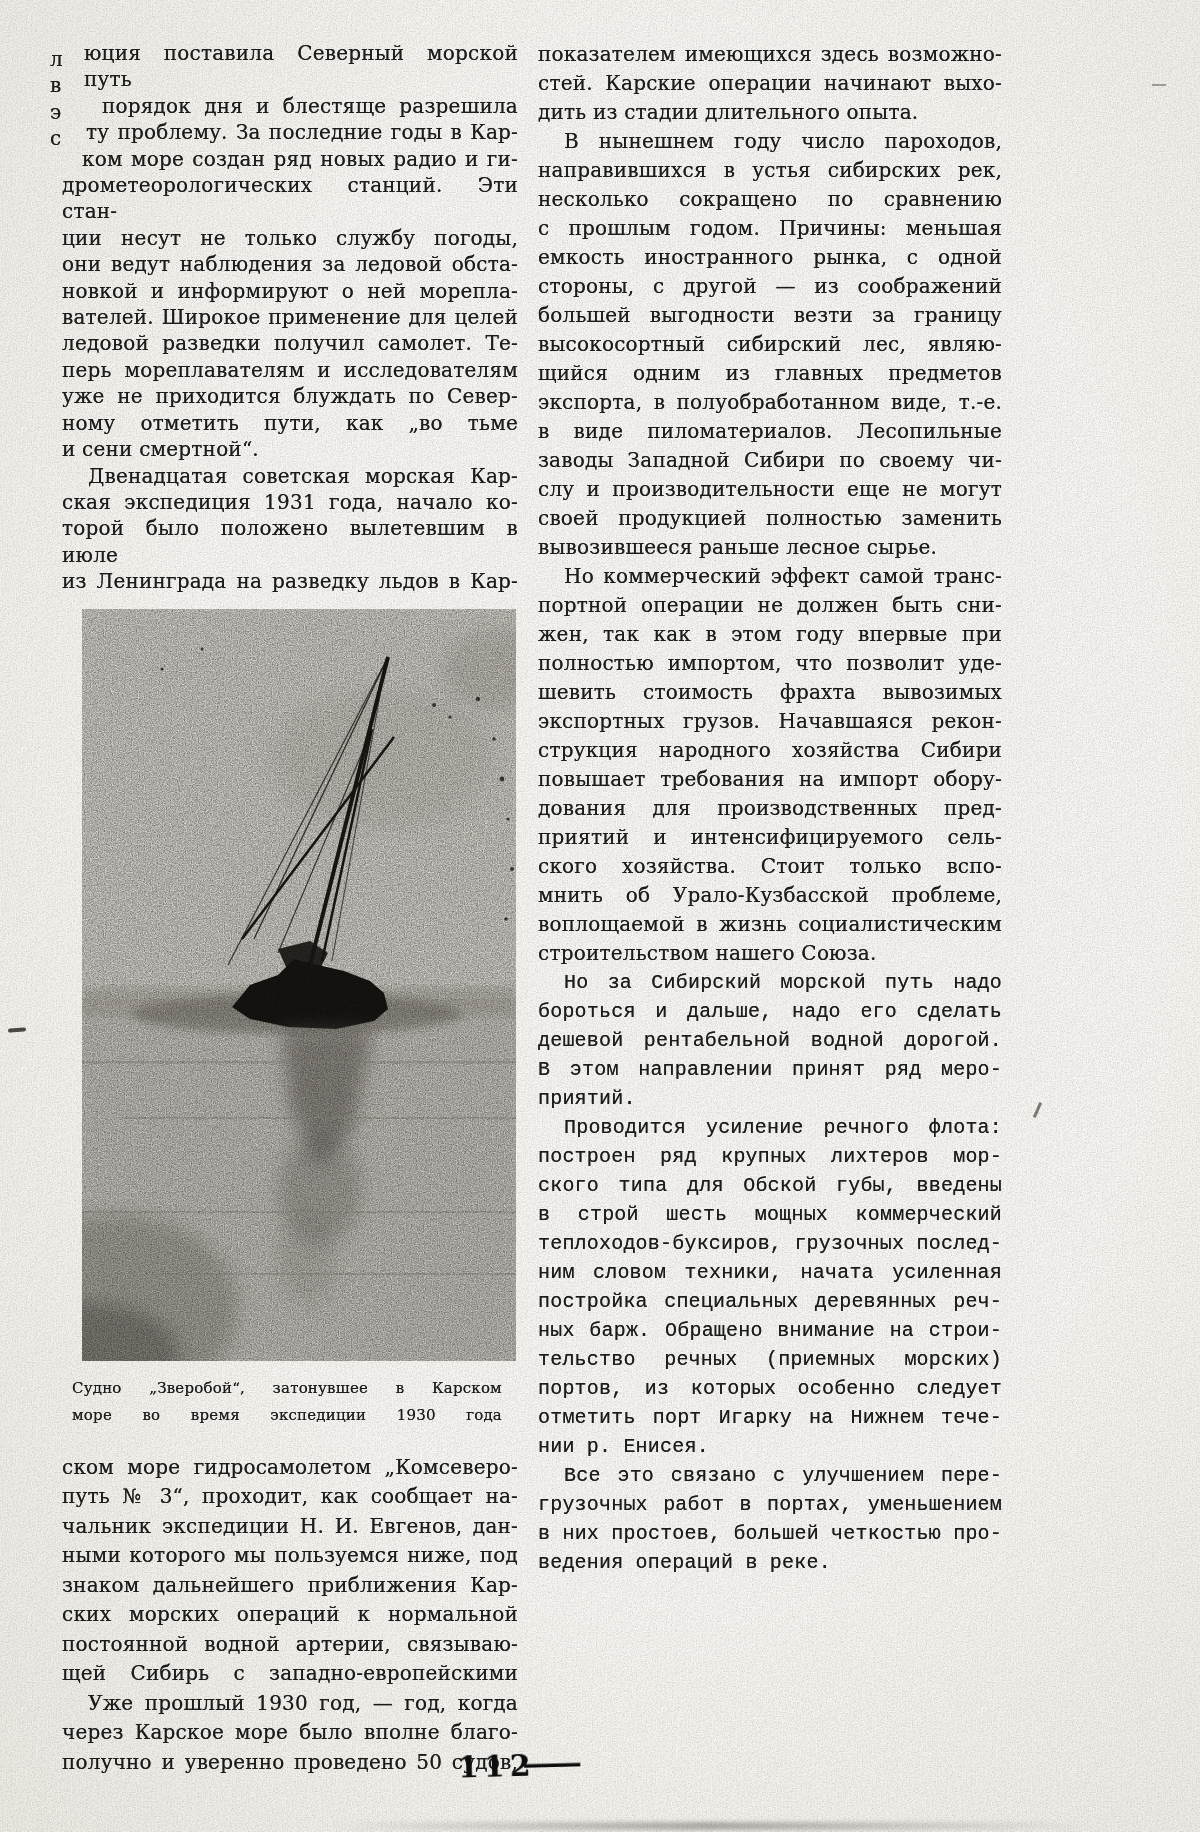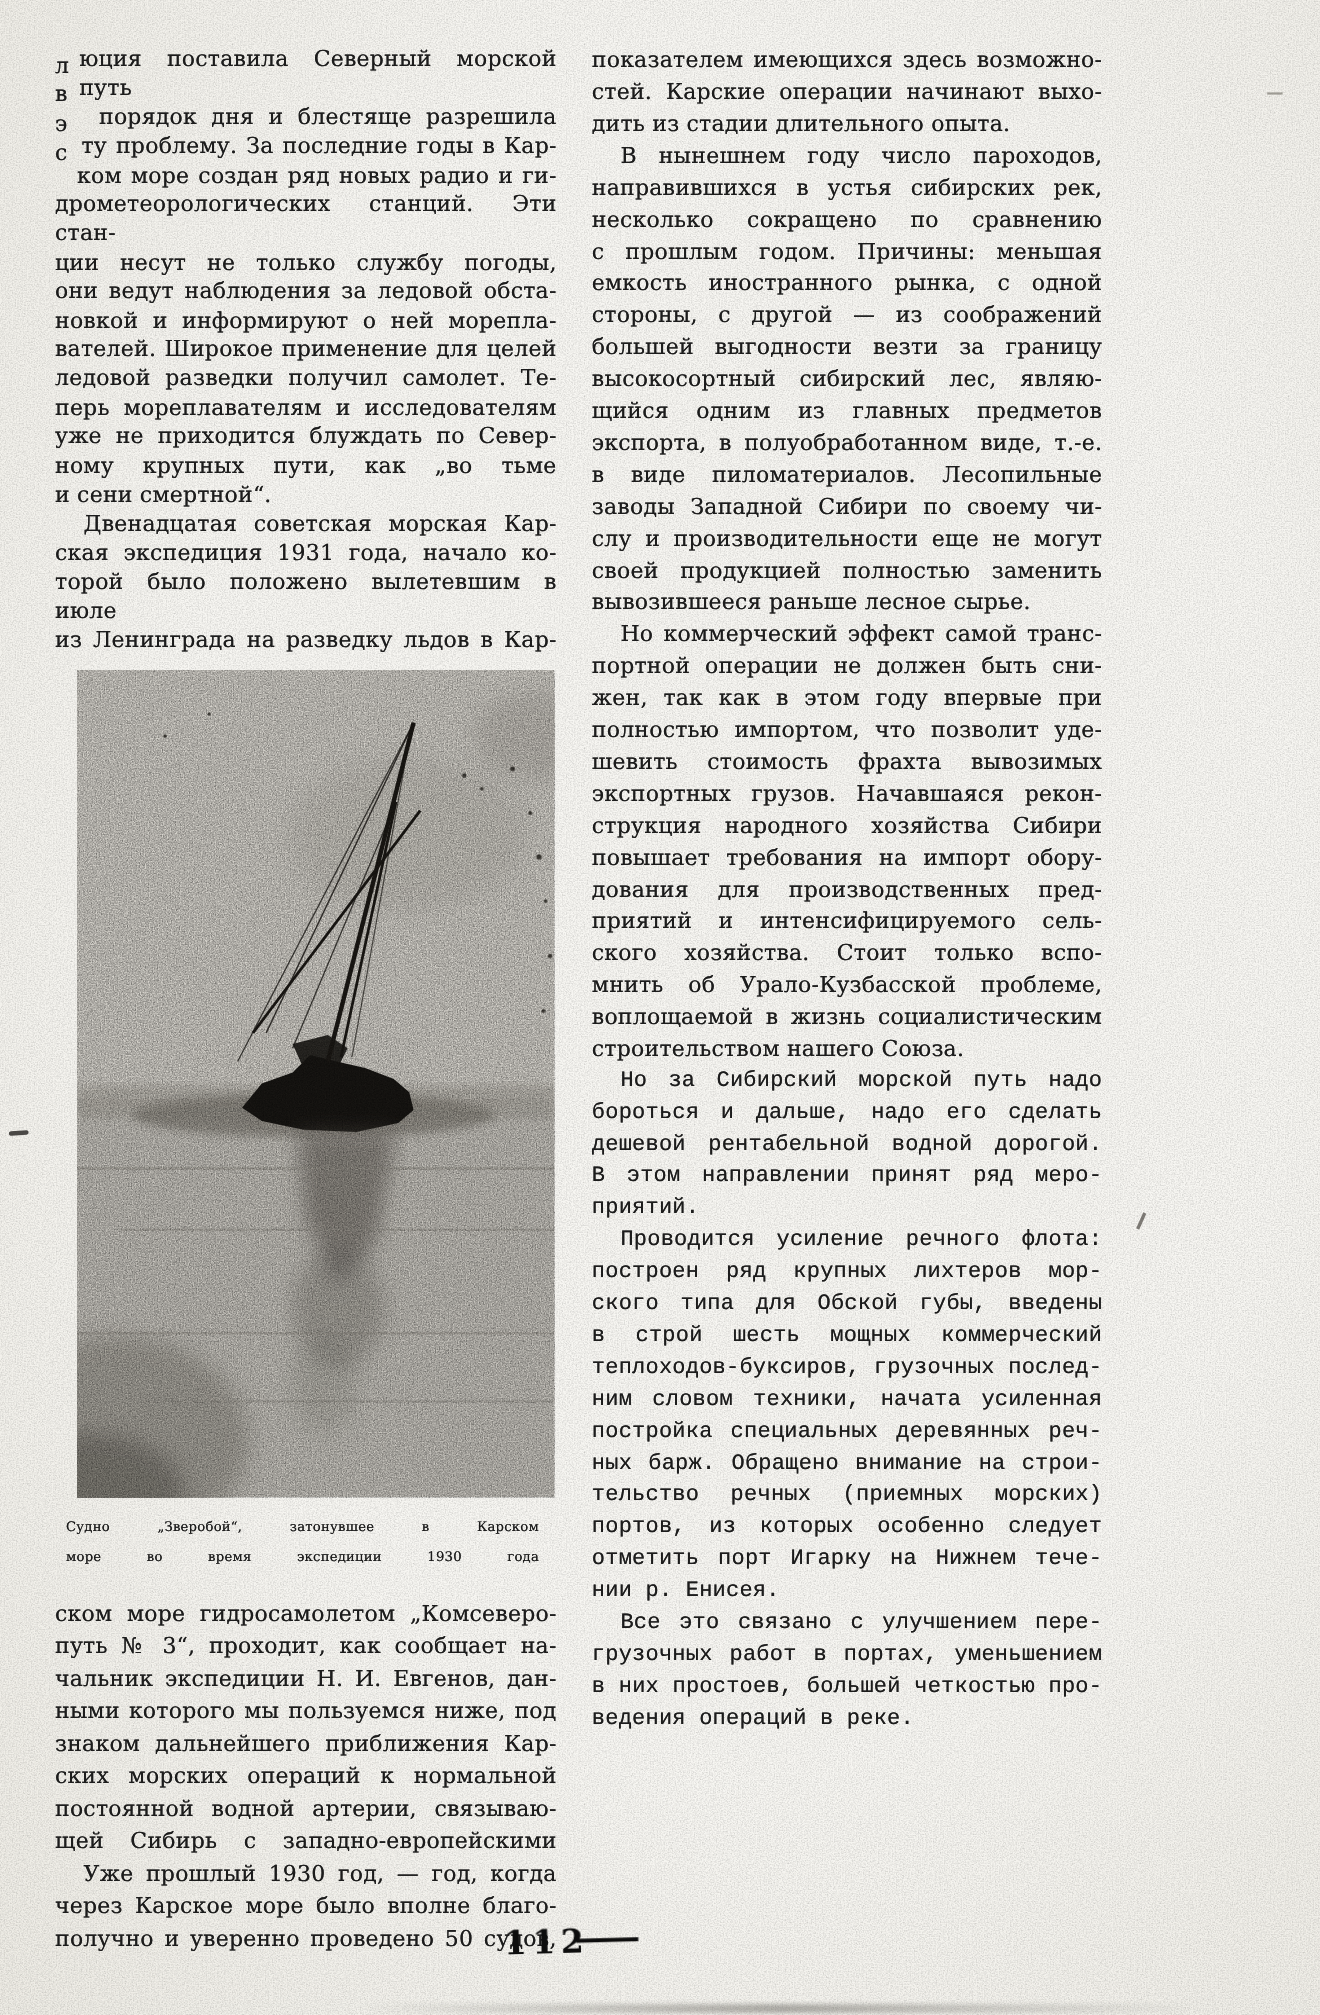--- a/index.html
+++ b/index.html
@@ -7,21 +7,21 @@
   body { background:#e8e6e0; }
   .page {
     position:relative; width:1200px; height:1832px; overflow:hidden;
     background: radial-gradient(ellipse at 55% 45%, #f7f6f2 55%, #edebe4 100%);
     font-family:"DejaVu Serif","Liberation Serif",serif;
     color:#1c1c1c;
   }
   .noise { position:absolute; inset:0; width:100%; height:100%; opacity:.22; pointer-events:none; }
 
   .col { position:absolute; top:40px; }
-  .col-left  { left:50px;  width:456px; }
+  .col-left  { left:62px;  width:456px; }
   .col-right { left:538px; width:464px; }
 
   .tline {
     font-size:20px; line-height:29.5px; letter-spacing:.2px;
     text-shadow:0 0 .6px rgba(25,25,25,.8);
   }
   .jst { text-align:justify; text-align-last:justify; }
   .ind { text-indent:26px; }
   .para.tight .tline { line-height:26.4px; }
   .col-right .tline { line-height:29px; }
@@ -35,21 +35,21 @@
   .p1 .tline:nth-child(4){ padding-left:20px; }
 
   .margin-letters { position:absolute; left:50px; top:46px; width:22px; }
   .margin-letters span {
     display:block; height:26.4px; font-size:20px; line-height:26.4px;
     text-shadow:0 0 .6px rgba(25,25,25,.8);
   }
 
   figure.photo { width:434px; height:752px; margin:14px 0 0 20px; }
   .caption { width:430px; margin:14px 0 0 10px; }
-  .caption .tline { font-size:12px; line-height:27px; }
+  .caption .tline { font-size:15px; line-height:27px; }
 
   .footer {
     position:absolute; left:458px; top:1748px;
     font-size:30px; font-weight:bold; letter-spacing:5px; color:#0d0d0d;
     transform:rotate(-1.5deg); filter:blur(.45px);
   }
   .footer .swash { display:inline-block; transform:scaleX(2.1) translateY(-2px); margin-left:4px; }
 
   .mark { position:absolute; pointer-events:none; }
   .mark-dash  { left:8px;    top:1028px; width:18px; height:4px;  background:#2e2c29; border-radius:2px; transform:rotate(-4deg); opacity:.85; }
@@ -84,21 +84,21 @@
         <div class="tline jst">ту проблему. За последние годы в Кар-</div>
         <div class="tline jst">ком море создан ряд новых радио и ги-</div>
         <div class="tline jst">дрометеорологических станций. Эти стан-</div>
         <div class="tline jst">ции несут не только службу погоды,</div>
         <div class="tline jst">они ведут наблюдения за ледовой обста-</div>
         <div class="tline jst">новкой и информируют о ней морепла-</div>
         <div class="tline jst">вателей. Широкое применение для целей</div>
         <div class="tline jst">ледовой разведки получил самолет. Те-</div>
         <div class="tline jst">перь мореплавателям и исследователям</div>
         <div class="tline jst">уже не приходится блуждать по Север-</div>
-        <div class="tline jst">ному крупных пути, как „во тьме</div>
+        <div class="tline jst">ному отметить пути, как „во тьме</div>
         <div class="tline">и сени смертной“.</div>
       </div>
     <div class="para tight">
         <div class="tline jst ind">Двенадцатая советская морская Кар-</div>
         <div class="tline jst">ская экспедиция 1931 года, начало ко-</div>
         <div class="tline jst">торой было положено вылетевшим в июле</div>
         <div class="tline jst">из Ленинграда на разведку льдов в Кар-</div>
       </div>
 
     <figure class="photo">

